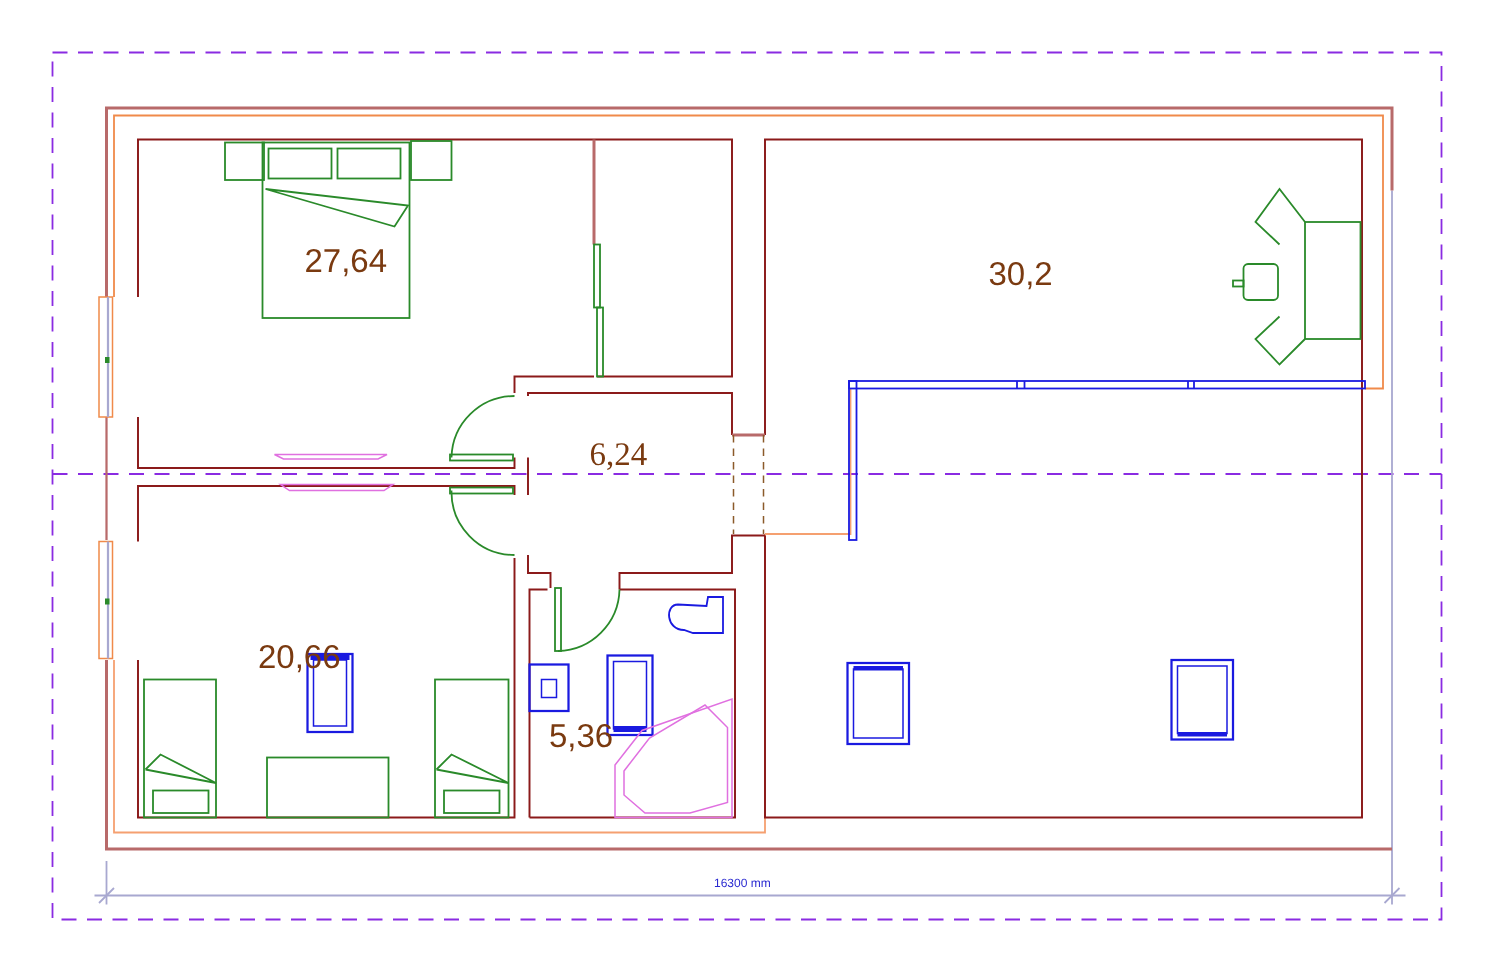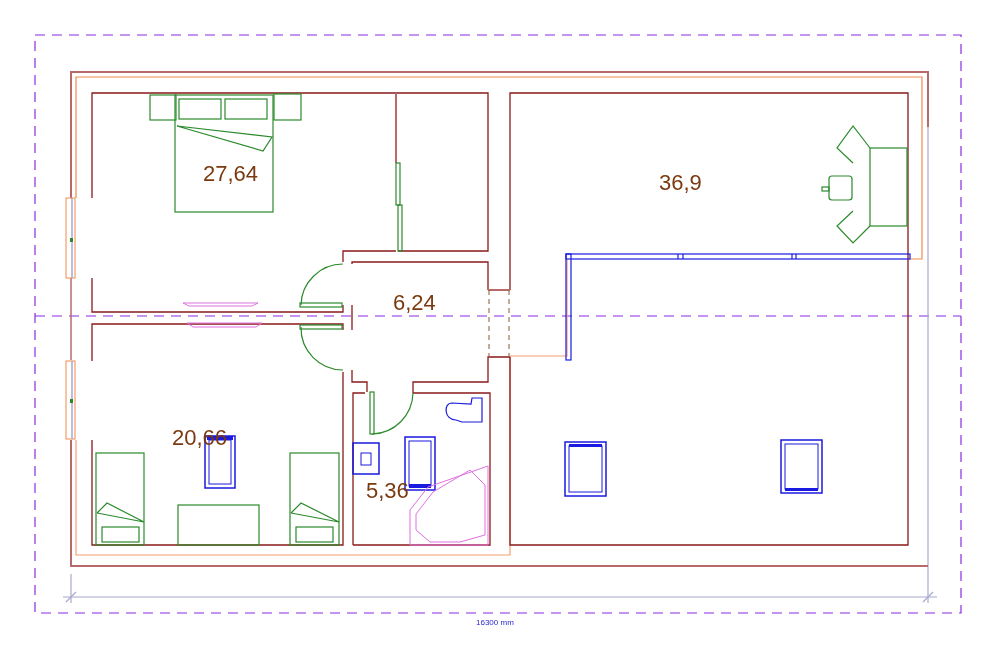--- a/index.html
+++ b/index.html
@@ -1,19 +1,19 @@
 <!DOCTYPE html>
 <html><head>
   <meta charset="utf-8">
   <style>
     html, body { margin: 0; padding: 0; background: #ffffff; }
     body { width: 1000px; height: 648px; overflow: hidden; position: relative; font-family: "Liberation Sans", sans-serif; }
     #canvas { position: absolute; left: 0; top: 0; width: 1000px; height: 648px; }
     .room-label { position: absolute; font-family: "Liberation Sans", sans-serif; font-size: 22px; color: #7a3a10; white-space: nowrap; }
-    .dim-label { position: absolute; font-family: "Liberation Sans", sans-serif; font-size: 8px; color: #2a2ad0; white-space: nowrap; margin-top: 34px; }
+    .dim-label { position: absolute; font-family: "Liberation Sans", sans-serif; font-size: 8px; color: #2a2ad0; white-space: nowrap; }
   </style>
 </head>
 <body>
 
 <svg id="canvas" viewBox="0 0 1000 648" xmlns="http://www.w3.org/2000/svg">
 
   <g stroke="#8a2be2" stroke-width="1.2" stroke-dasharray="10,7" fill="none">
     <rect x="35" y="35" width="926" height="578"></rect>
     <line x1="35" y1="316" x2="961" y2="316"></line>
   </g>
@@ -147,18 +147,18 @@
   <g fill="none">
     <rect x="353" y="443" width="26" height="31" stroke="#1a1ae0" stroke-width="1.5"></rect>
     <rect x="361" y="453" width="10" height="12" stroke="#1a1ae0" stroke-width="1"></rect>
     <path d="M 452,403 C 443,403 444,420 456,420 L 462,422 L 482,422 L 482,398 L 472,398 L 471,404 Z" stroke="#1a1ae0" stroke-width="1.2"></path>
     <polygon points="410,510 428,487 488,466 488,545 410,545" stroke="#e070e0" stroke-width="1"></polygon>
     <polygon points="416,514 433,492 470,470 485,485 485,535 460,542 430,542 416,530" stroke="#e070e0" stroke-width="1"></polygon>
   </g>
 </svg>
 
 <div class="room-label" style="left:203px; top:161px;">27,64</div>
-<div class="room-label" style="left:659px; top:170px;">36,9</div>
-<div class="room-label" style="left:393px; top:290px;">6,24</div>
+<div class="room-label" style="left:659px; top:170px;">30,2</div>
+<div class="room-label" style="left:393px; top:290px;font-family:Liberation Serif, serif;">6,24</div>
 <div class="room-label" style="left:172px; top:425px;">20,66</div>
 <div class="room-label" style="left:366px; top:478px;">5,36</div>
 
 <div class="dim-label" style="left:476px; top:584px;">16300 mm</div>
 
 </body></html>

